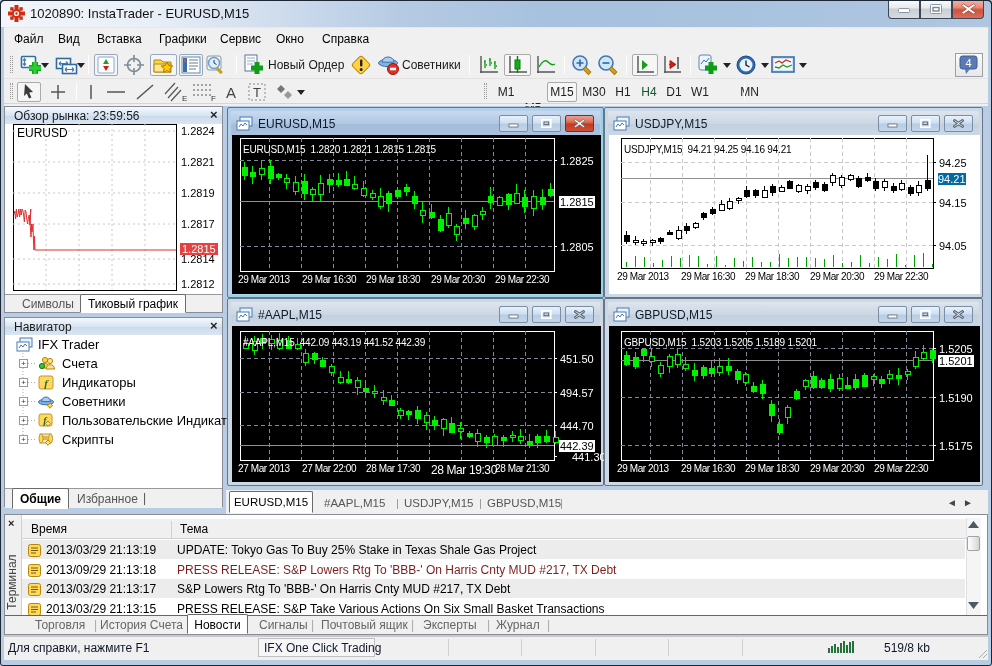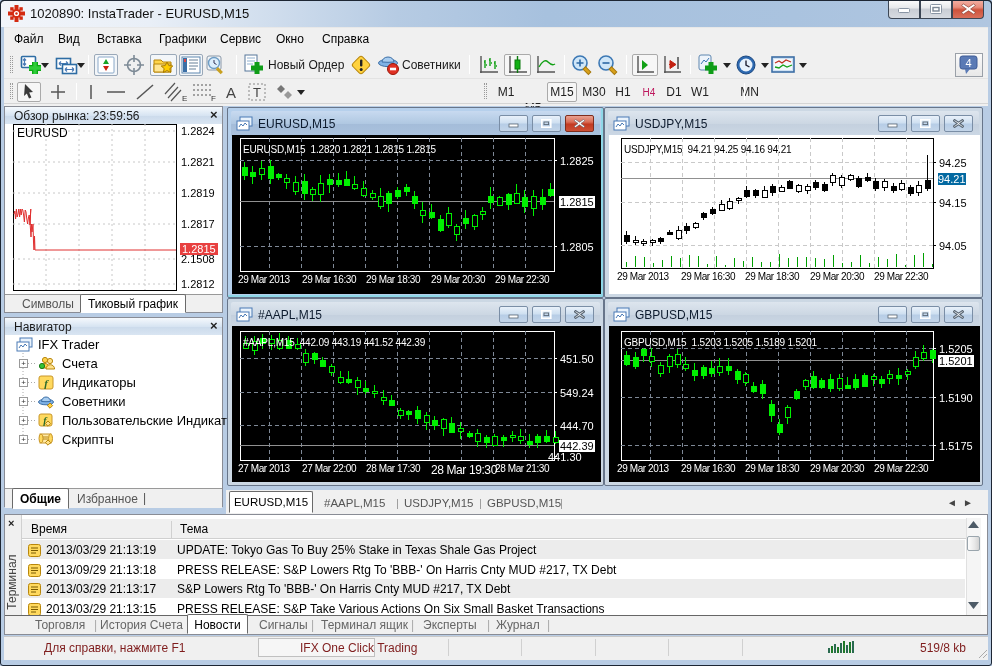--- a/index.html
+++ b/index.html
@@ -28,21 +28,21 @@
 .tabact{background:#fff;border:1px solid #6a6a6a;border-bottom:1px solid #fff;color:#000;border-radius:2px 2px 0 0;}
 .chartwin{position:absolute;border:1px solid #67758a;background:#c0d4ea;border-radius:2px;}
 .cwtitle{position:absolute;left:3px;top:3px;right:3px;height:25px;font-size:12px;color:#0d1b2e;}
 .cwbtns{position:absolute;top:4px;display:flex;gap:4px;}
 .cwb{width:29px;height:17px;border:1px solid #7a8ea6;border-radius:2px;background:linear-gradient(#e9f1fa,#cfe0f1 45%,#b7cde6 55%,#c3d5e9);display:flex;align-items:center;justify-content:center;}
 .cwb.red{background:linear-gradient(#e9a191,#da6e57 40%,#c23a22 55%,#cd5036);border-color:#7e2d1d;}
 .cclient{position:absolute;left:4px;right:4px;top:27px;bottom:4px;}
 .axlbl{position:absolute;font-size:11px;white-space:nowrap;}
 .newsrow{position:absolute;left:22px;right:27px;height:19px;font-size:12px;color:#000;}
 .ttab{position:absolute;top:3px;font-size:12px;color:#666;}
-.sbtext{position:absolute;font-size:12px;color:#7f1d1d;margin-left:36px;}
+.sbtext{position:absolute;font-size:12px;color:#0f172a;}
 </style></head><body>
 
 <div class="abs titlebar"></div>
 <svg class="abs" style="left:8px;top:5px" width="17" height="17" viewBox="0 0 17 17">
 <g fill="#d42a10">
       <rect x="6.5" y="0" width="4" height="17"></rect>
       <rect x="0" y="6.5" width="17" height="4"></rect>
 <rect x="2.2" y="2.2" width="3.4" height="3.4"></rect>
       <rect x="11.4" y="2.2" width="3.4" height="3.4"></rect>
       <rect x="2.2" y="11.4" width="3.4" height="3.4"></rect>
@@ -313,21 +313,21 @@
 <div class="tbtn pressed2" style="left:547px;top:82px;width:30px;height:20px">
     <span style="font-size:12px;color:#222">M15</span>
   </div>
 <div class="tbtn " style="left:579px;top:82px;width:30px;height:20px">
     <span style="font-size:12px;color:#222">M30</span>
   </div>
 <div class="tbtn " style="left:611px;top:82px;width:24px;height:20px">
     <span style="font-size:12px;color:#222">H1</span>
   </div>
 <div class="tbtn " style="left:637px;top:82px;width:24px;height:20px">
-    <span style="font-size:10px;color:#be185d">H4</span>
+    <span style="font-size:12px;color:#14532d">H4</span>
   </div>
 <div class="tbtn " style="left:662px;top:82px;width:24px;height:20px">
     <span style="font-size:12px;color:#222">D1</span>
   </div>
 <div class="tbtn " style="left:688px;top:82px;width:24px;height:20px">
     <span style="font-size:12px;color:#222">W1</span>
   </div>
 <div class="tbtn " style="left:736px;top:82px;width:27px;height:20px">
     <span style="font-size:12px;color:#222">MN</span>
   </div>
@@ -348,21 +348,21 @@
     <line x1="13" y1="224" x2="176" y2="224" stroke="#c8c8c8" stroke-dasharray="2,3"></line>
     <line x1="13" y1="259" x2="176" y2="259" stroke="#c8c8c8" stroke-dasharray="2,3"></line>
     <line x1="13" y1="284" x2="176" y2="284" stroke="#c8c8c8" stroke-dasharray="2,3"></line>
 <polyline points="14.0,214 14.8,211 15.6,219 16.4,209 17.2,217 18.0,214 18.8,209 19.6,217 20.4,209 21.2,215 22.0,209 22.8,210 23.6,215 24.4,222 25.2,210 26.0,212 26.8,219 27.6,224 28.4,218 29.2,215 30.0,225 30.8,209 30.0,222 31.0,237 31.5,224 32.0,232 33.0,224 33.5,242 34.0,250 34.5,236 35.0,250 36.0,250 176.0,250" fill="none" stroke="#e03030" stroke-width="1"></polyline>
 </svg>
 <div class="abs" style="left:17px;top:126px;font-size:12px;color:#000">EURUSD</div>
 <div class="axlbl" style="left:181px;top:125px;color:#000">1.2824</div>
 <div class="axlbl" style="left:181px;top:156px;color:#000">1.2821</div>
 <div class="axlbl" style="left:181px;top:187px;color:#000">1.2819</div>
 <div class="axlbl" style="left:181px;top:218px;color:#000">1.2817</div>
-<div class="axlbl" style="left:181px;top:253px;color:#000">2.1508</div>
+<div class="axlbl" style="left:181px;top:253px;color:#000">1.2814</div>
 <div class="axlbl" style="left:181px;top:278px;color:#000">1.2812</div>
 <div class="axlbl" style="left:180px;top:243px;background:#e84040;color:#fff;padding:0 2px">1.2815</div>
 <div class="abs" style="left:5px;top:294px;width:217px;height:18px;background:#f0f0f0;border-top:1px solid #999"></div>
 <div class="tab" style="left:22px;top:297px">Символы</div>
 <div class="tab tabact" style="left:80px;top:294px;width:106px;height:19px;text-align:center;padding-top:2px">Тиковый график</div>
 <div class="abs panel" style="left:4px;top:317px;width:219px;height:190px;background:#fff"></div>
 <div class="phead" style="top:318px;left:5px;width:217px;position:absolute">Навигатор</div>
 <div class="px" style="left:210px;top:320px">×</div>
 <svg class="abs" style="left:0;top:0" width="60" height="460" viewBox="0 0 60 460">
     <path d="M23 350 V436" stroke="#aaa" stroke-dasharray="1,2"></path>
@@ -836,23 +836,23 @@
         <line x1="314.5" y1="104" x2="314.5" y2="117" stroke="#00f000"></line>
         <rect x="312.5" y="110.5" width="5" height="5" fill="#00f000" stroke="#00f000"></rect>
         <line x1="323.5" y1="105" x2="323.5" y2="118" stroke="#00f000"></line>
         <rect x="321.5" y="111.5" width="5" height="5" fill="#000" stroke="#00f000"></rect>
         <line x1="322" y1="32.5" x2="325" y2="32.5" stroke="#fff"></line>
         <line x1="322" y1="66.5" x2="325" y2="66.5" stroke="#fff"></line>
         <line x1="322" y1="99.5" x2="325" y2="99.5" stroke="#fff"></line>
         <line x1="322" y1="130.5" x2="325" y2="130.5" stroke="#fff"></line>
       </svg>
       <div class="axlbl" style="left:328px;top:27px;color:#fff">451.50</div>
-      <div class="axlbl" style="left:328px;top:61px;color:#fff">549.24</div>
+      <div class="axlbl" style="left:328px;top:61px;color:#fff">494.57</div>
       <div class="axlbl" style="left:328px;top:94px;color:#fff">444.70</div>
-      <div class="axlbl" style="left:316px;top:125px;color:#fff">441.30</div>
+      <div class="axlbl" style="left:340px;top:125px;color:#fff">441.30</div>
       <div class="axlbl" style="left:327px;top:114px;background:#fff;color:#000;padding:0 1px">442.39</div>
       <div class="axlbl" style="left:6px;top:137px;color:#fff;font-size:10px;letter-spacing:-0.4px">27 Mar 2013</div>
       <div class="axlbl" style="left:70px;top:137px;color:#fff;font-size:10px;letter-spacing:-0.4px">27 Mar 22:00</div>
       <div class="axlbl" style="left:134px;top:137px;color:#fff;font-size:10px;letter-spacing:-0.4px">28 Mar 17:30</div>
       <div class="axlbl" style="left:199px;top:137px;color:#fff;font-size:12px;letter-spacing:-0.4px">28 Mar 19:30</div>
       <div class="axlbl" style="left:263px;top:137px;color:#fff;font-size:10px;letter-spacing:-0.4px">28 Mar 21:30</div>
       <div class="axlbl" style="left:11px;top:11px;color:#fff;font-size:10px;letter-spacing:-0.2px">#AAPL,M15&nbsp; 442.09 443.19 441.52 442.39</div>
     </div>
   </div>
 <div class="chartwin" style="left:604px;top:298px;width:379px;height:188px;background:#ccd8e4;">
@@ -1013,21 +1013,21 @@
       <path d="M3 4 h7 M3 6.5 h7 M3 9 h5" stroke="#7a5a00"></path>
     </svg></div>
 <div class="abs" style="left:46px;top:543px;font-size:12px;color:#000">2013/03/29 21:13:19</div>
 <div class="abs" style="left:177px;top:543px;font-size:12px;color:#000;white-space:nowrap;overflow:hidden;width:790px">UPDATE: Tokyo Gas To Buy 25% Stake in Texas Shale Gas Project</div>
 <div class="newsrow" style="top:560px;background:#fff;height:19px"></div>
 <div class="abs" style="left:28px;top:563px"><svg width="13" height="13" viewBox="0 0 13 13">
       <rect x="0.5" y="0.5" width="12" height="12" rx="2" fill="#ffd95e" stroke="#b8860b"></rect>
       <path d="M3 4 h7 M3 6.5 h7 M3 9 h5" stroke="#7a5a00"></path>
     </svg></div>
 <div class="abs" style="left:46px;top:563px;font-size:12px;color:#000">2013/09/29 21:13:18</div>
-<div class="abs" style="left:177px;top:563px;font-size:12px;color:#000000;white-space:nowrap;overflow:hidden;width:790px">PRESS RELEASE: S&amp;P Lowers Rtg To 'BBB-' On Harris Cnty MUD #217, TX Debt</div>
+<div class="abs" style="left:177px;top:563px;font-size:12px;color:#7f1d1d;white-space:nowrap;overflow:hidden;width:790px">PRESS RELEASE: S&amp;P Lowers Rtg To 'BBB-' On Harris Cnty MUD #217, TX Debt</div>
 <div class="newsrow" style="top:579px;background:#ececec;height:19px"></div>
 <div class="abs" style="left:28px;top:582px"><svg width="13" height="13" viewBox="0 0 13 13">
       <rect x="0.5" y="0.5" width="12" height="12" rx="2" fill="#ffd95e" stroke="#b8860b"></rect>
       <path d="M3 4 h7 M3 6.5 h7 M3 9 h5" stroke="#7a5a00"></path>
     </svg></div>
 <div class="abs" style="left:46px;top:582px;font-size:12px;color:#000">2013/03/29 21:13:17</div>
 <div class="abs" style="left:177px;top:582px;font-size:12px;color:#000;white-space:nowrap;overflow:hidden;width:790px">S&amp;P Lowers Rtg To 'BBB-' On Harris Cnty MUD #217, TX Debt</div>
 <div class="newsrow" style="top:599px;background:#fff;height:16px"></div>
 <div class="abs" style="left:28px;top:602px"><svg width="13" height="13" viewBox="0 0 13 13">
       <rect x="0.5" y="0.5" width="12" height="12" rx="2" fill="#ffd95e" stroke="#b8860b"></rect>
@@ -1040,21 +1040,21 @@
     <path d="M5.5 0 L11 7 H0 Z" fill="#4d5a66"></path>
   </svg>
 <div class="abs" style="left:967px;top:536px;width:13px;height:15px;background:linear-gradient(90deg,#fdfdfd,#e8e8e8 60%,#d2d2d2);border:1px solid #9aa5ad;border-radius:2px"></div>
 <svg class="abs" style="left:968px;top:601px" width="11" height="8">
     <path d="M5.5 8 L11 1 H0 Z" fill="#4d5a66"></path>
   </svg>
 <div class="abs" style="left:5px;top:615px;width:982px;height:19px;background:#f0f0f0;border-top:1px solid #666"></div>
 <div class="ttab" style="left:35px;top:618px">Торговля</div>
 <div class="ttab" style="left:100px;top:618px">История Счета</div>
 <div class="ttab" style="left:259px;top:618px">Сигналы</div>
-<div class="ttab" style="left:321px;top:618px">Терминал ящик</div>
+<div class="ttab" style="left:321px;top:618px">Почтовый ящик</div>
 <div class="ttab" style="left:423px;top:618px">Эксперты</div>
 <div class="ttab" style="left:496px;top:618px">Журнал</div>
 <div class="ttab" style="left:94px;top:618px;color:#aaa">|</div>
 <div class="ttab" style="left:311px;top:618px;color:#aaa">|</div>
 <div class="ttab" style="left:411px;top:618px;color:#aaa">|</div>
 <div class="ttab" style="left:487px;top:618px;color:#aaa">|</div>
 <div class="ttab" style="left:547px;top:618px;color:#aaa">|</div>
 <div class="tab tabact" style="left:187px;top:614px;width:61px;height:20px;text-align:center;padding-top:3px;color:#000;font-size:12px">Новости</div>
 <div class="abs" style="left:4px;top:636px;width:984px;height:24px;background:#f0f0f0;border-top:1px solid #c8c8c8"></div>
 <div class="sbtext" style="left:8px;top:641px">Для справки, нажмите F1</div>

